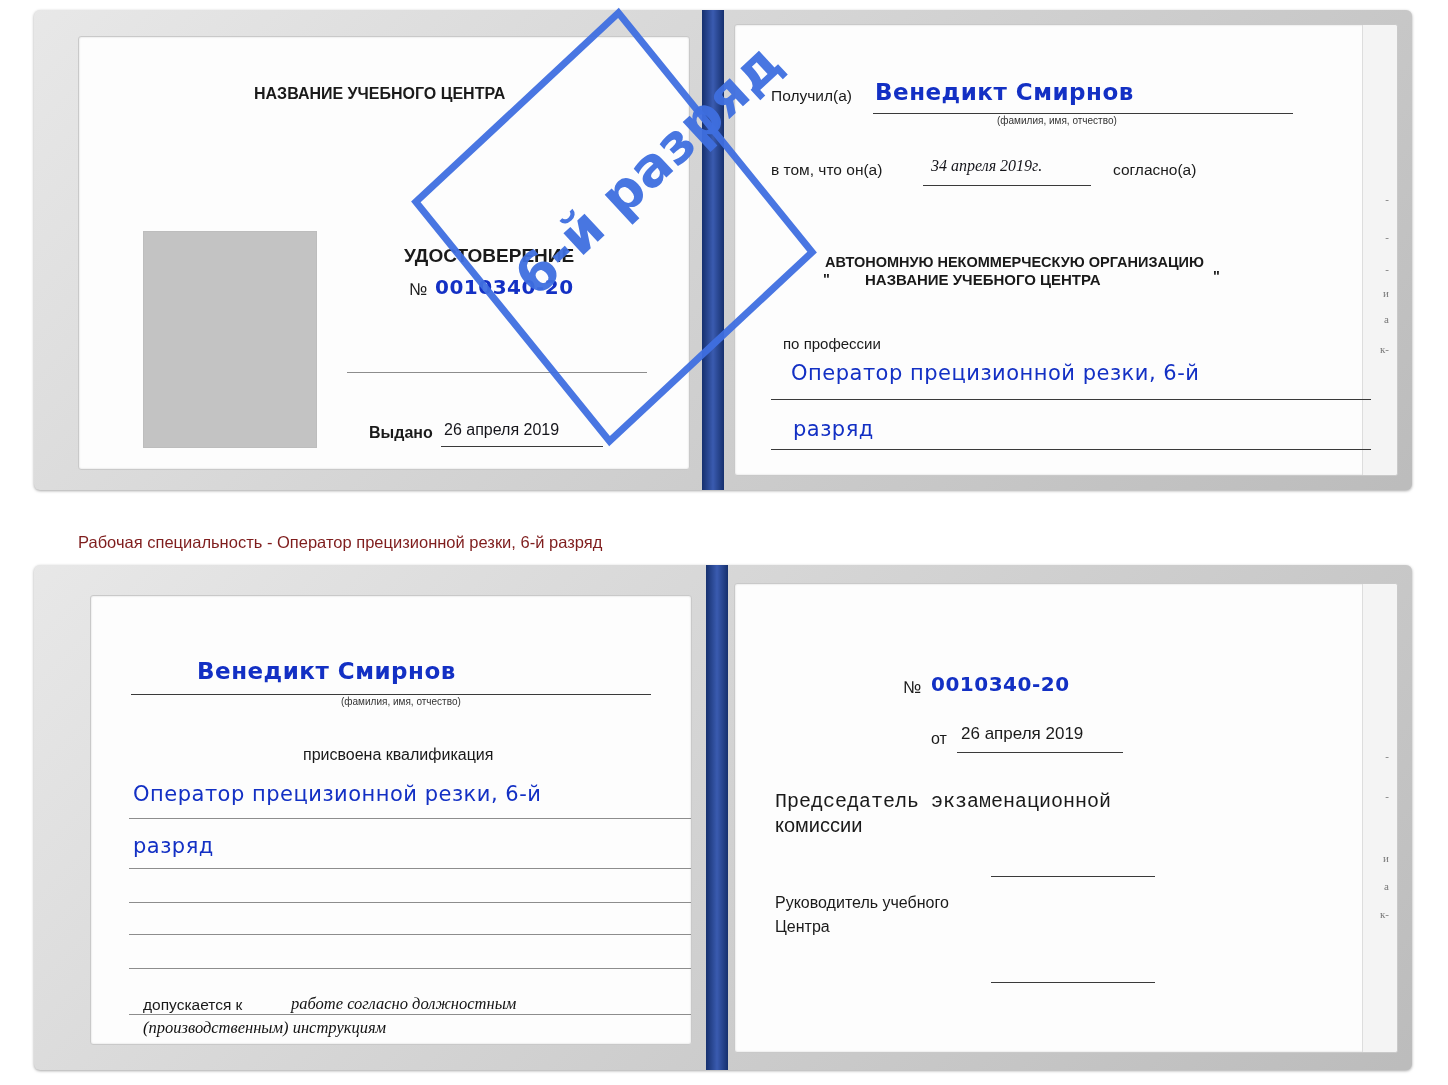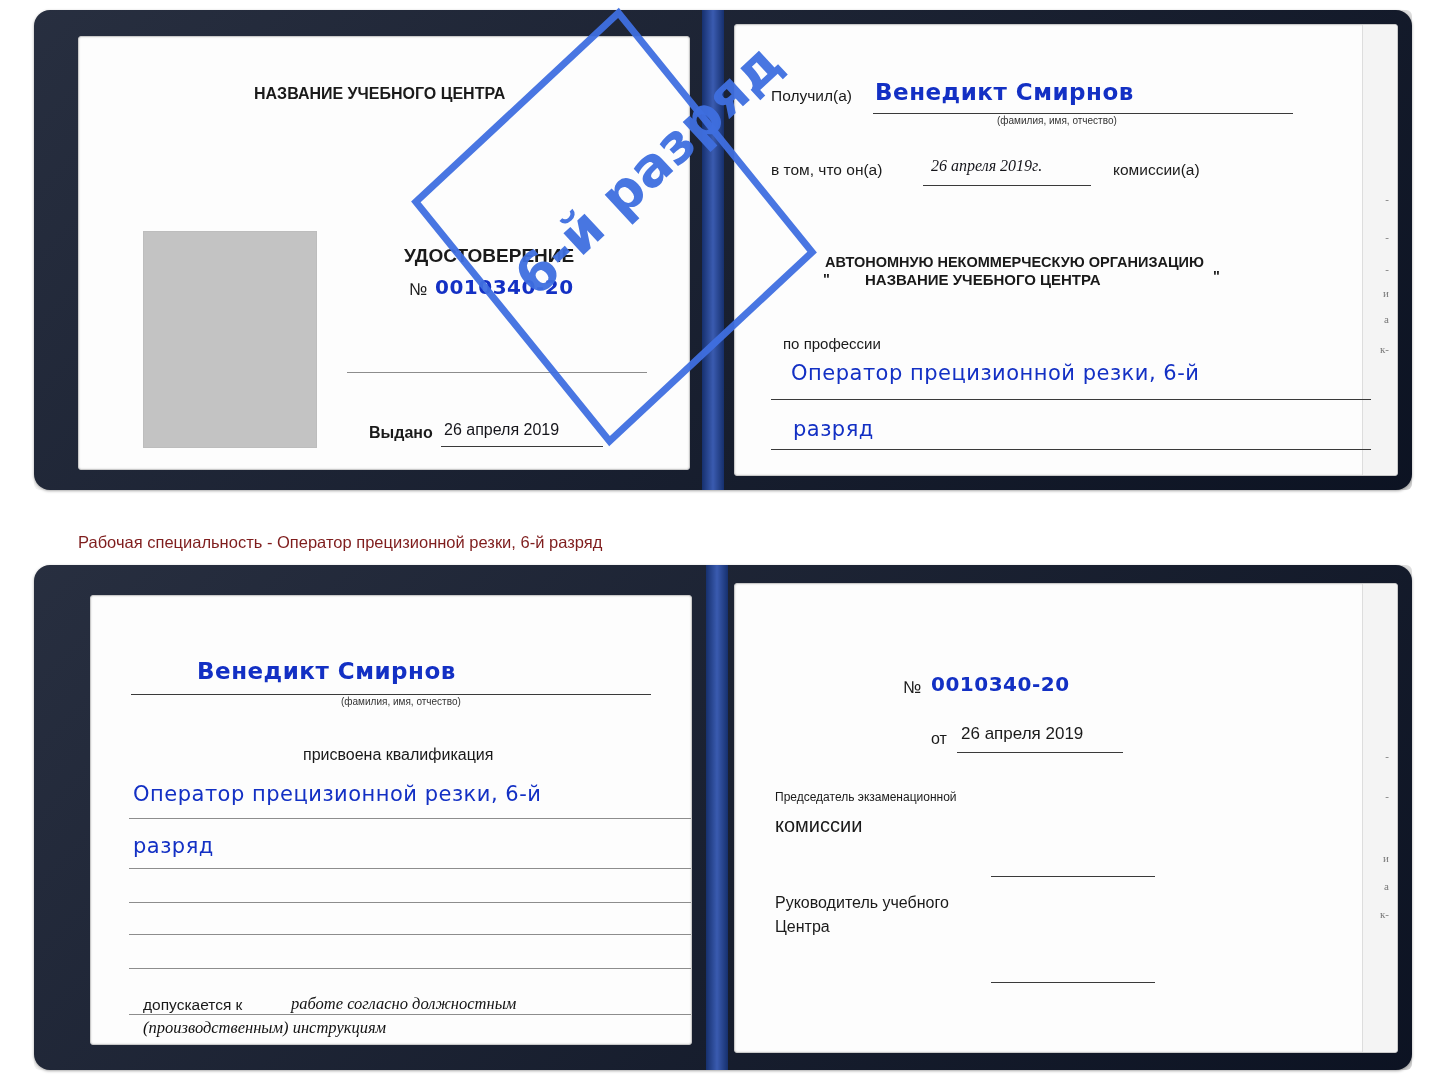--- a/index.html
+++ b/index.html
@@ -11,22 +11,22 @@
     width: 1448px;
     height: 1085px;
     position: relative;
     font-family: "Liberation Sans", sans-serif;
     overflow: hidden;
   }
 
   
   .booklet {
     position: absolute;
-    background: #0f172a;
-    border-radius: 16px;
+    background: #e5e5e5;
+    border-radius: 6px;
     box-shadow: 0 1px 3px rgba(0,0,0,.35);
   }
   .booklet.top   { left: 34px;  top: 10px;  width: 1378px; height: 480px; }
   .booklet.bottom{ left: 34px;  top: 565px; width: 1378px; height: 505px; }
 
   
   .spine {
     position: absolute;
     top: 0;
     bottom: 0;
@@ -205,23 +205,23 @@
       <span style="top:288px;">а</span>
       <span style="top:318px;">к-</span>
     </div>
 
     <div class="lbl" style="left:36px; top:62px; font-size:15.5px;">Получил(а)</div>
     <div class="hand" style="left:140px; top:54px; font-size:23px;">Венедикт Смирнов</div>
     <div class="rule" style="left:138px; top:88px; width:420px;"></div>
     <div class="tiny" style="left:262px; top:90px;">(фамилия, имя, отчество)</div>
 
     <div class="lbl" style="left:36px; top:136px; font-size:15.5px;">в том, что он(а)</div>
-    <div class="ink-italic" style="left:196px; top:132px;">26 апреля 2019г.</div>
+    <div class="ink-italic" style="left:196px; top:132px;">34 апреля 2019г.</div>
     <div class="rule" style="left:188px; top:160px; width:168px;"></div>
-    <div class="lbl" style="left:378px; top:136px; font-size:15.5px;">комиссии(а)</div>
+    <div class="lbl" style="left:378px; top:136px; font-size:15.5px;">согласно(а)</div>
 
     <div class="lbl b" style="left:90px; top:190px; font-size:14.5px;margin-top:39px;">АВТОНОМНУЮ НЕКОММЕРЧЕСКУЮ ОРГАНИЗАЦИЮ</div>
     <div class="lbl b" style="left:88px; top:246px; font-size:14.5px;">"</div>
     <div class="lbl b" style="left:130px; top:246px; font-size:15px;">НАЗВАНИЕ УЧЕБНОГО ЦЕНТРА</div>
     <div class="lbl b" style="left:478px; top:243px; font-size:14.5px;">"</div>
 
     <div class="lbl" style="left:48px; top:310px; font-size:15px;">по профессии</div>
     <div class="hand" style="left:56px; top:336px; font-size:21px; font-weight:normal;">Оператор прецизионной резки, 6-й</div>
     <div class="rule" style="left:36px; top:374px; width:600px;"></div>
     <div class="hand" style="left:58px; top:392px; font-size:21px; font-weight:normal;">разряд</div>
@@ -272,21 +272,21 @@
     </div>
 
 
     <div class="lbl" style="left:168px; top:94px; font-size:17px;">№</div>
     <div class="hand" style="left:196px; top:88px;">0010340-20</div>
 
     <div class="lbl" style="left:196px; top:146px; font-size:16px;">от</div>
     <div class="lbl" style="left:226px; top:140px; font-size:17px;">26 апреля 2019</div>
     <div class="rule" style="left:222px; top:168px; width:166px;"></div>
 
-    <div class="lbl" style="left:40px; top:206px; font-size:12px;">Председатель экзаменационной</div>
+    <div class="lbl" style="left:40px; top:206px; font-size:20px;font-family:Liberation Mono, monospace;">Председатель экзаменационной</div>
     <div class="lbl" style="left:40px; top:230px; font-size:20px;">комиссии</div>
     <div class="rule" style="left:256px; top:292px; width:164px;"></div>
 
     <div class="lbl" style="left:40px; top:310px; font-size:16px;">Руководитель учебного</div>
     <div class="lbl" style="left:40px; top:334px; font-size:16px;">Центра</div>
     <div class="rule" style="left:256px; top:398px; width:164px;"></div>
   </div>
 </div>
 
 </body></html>

